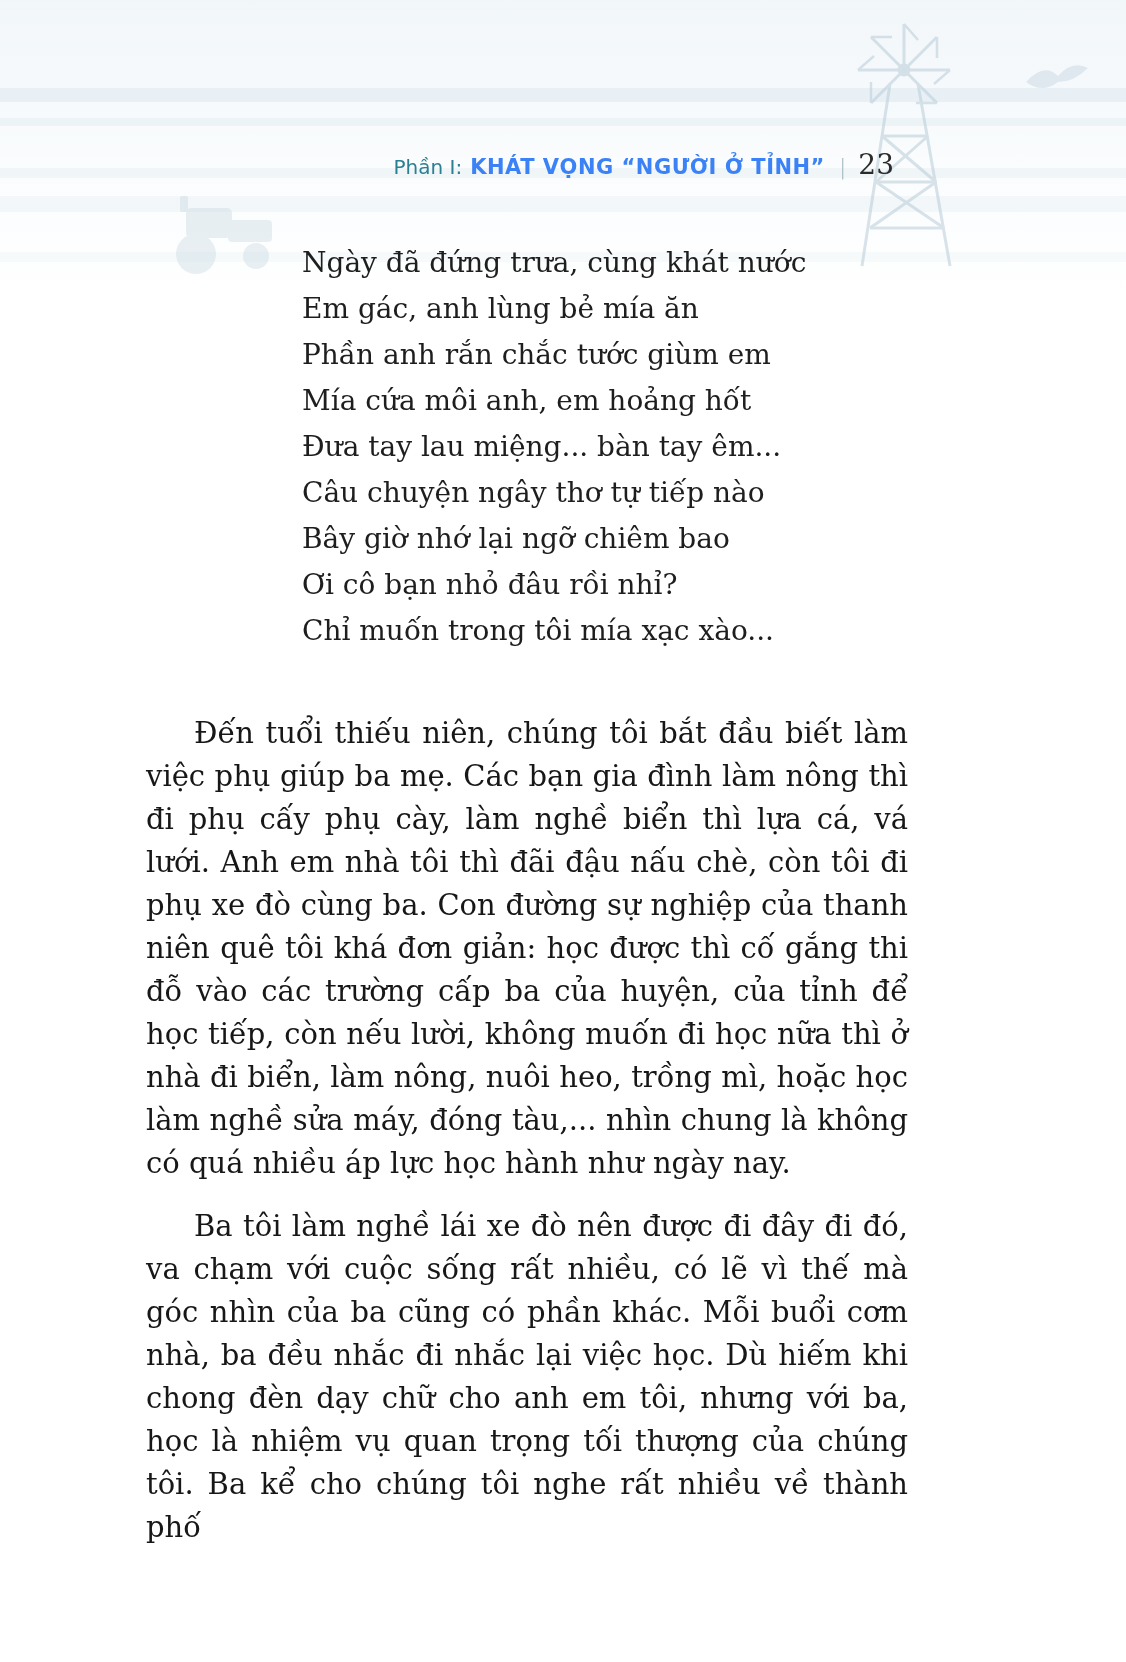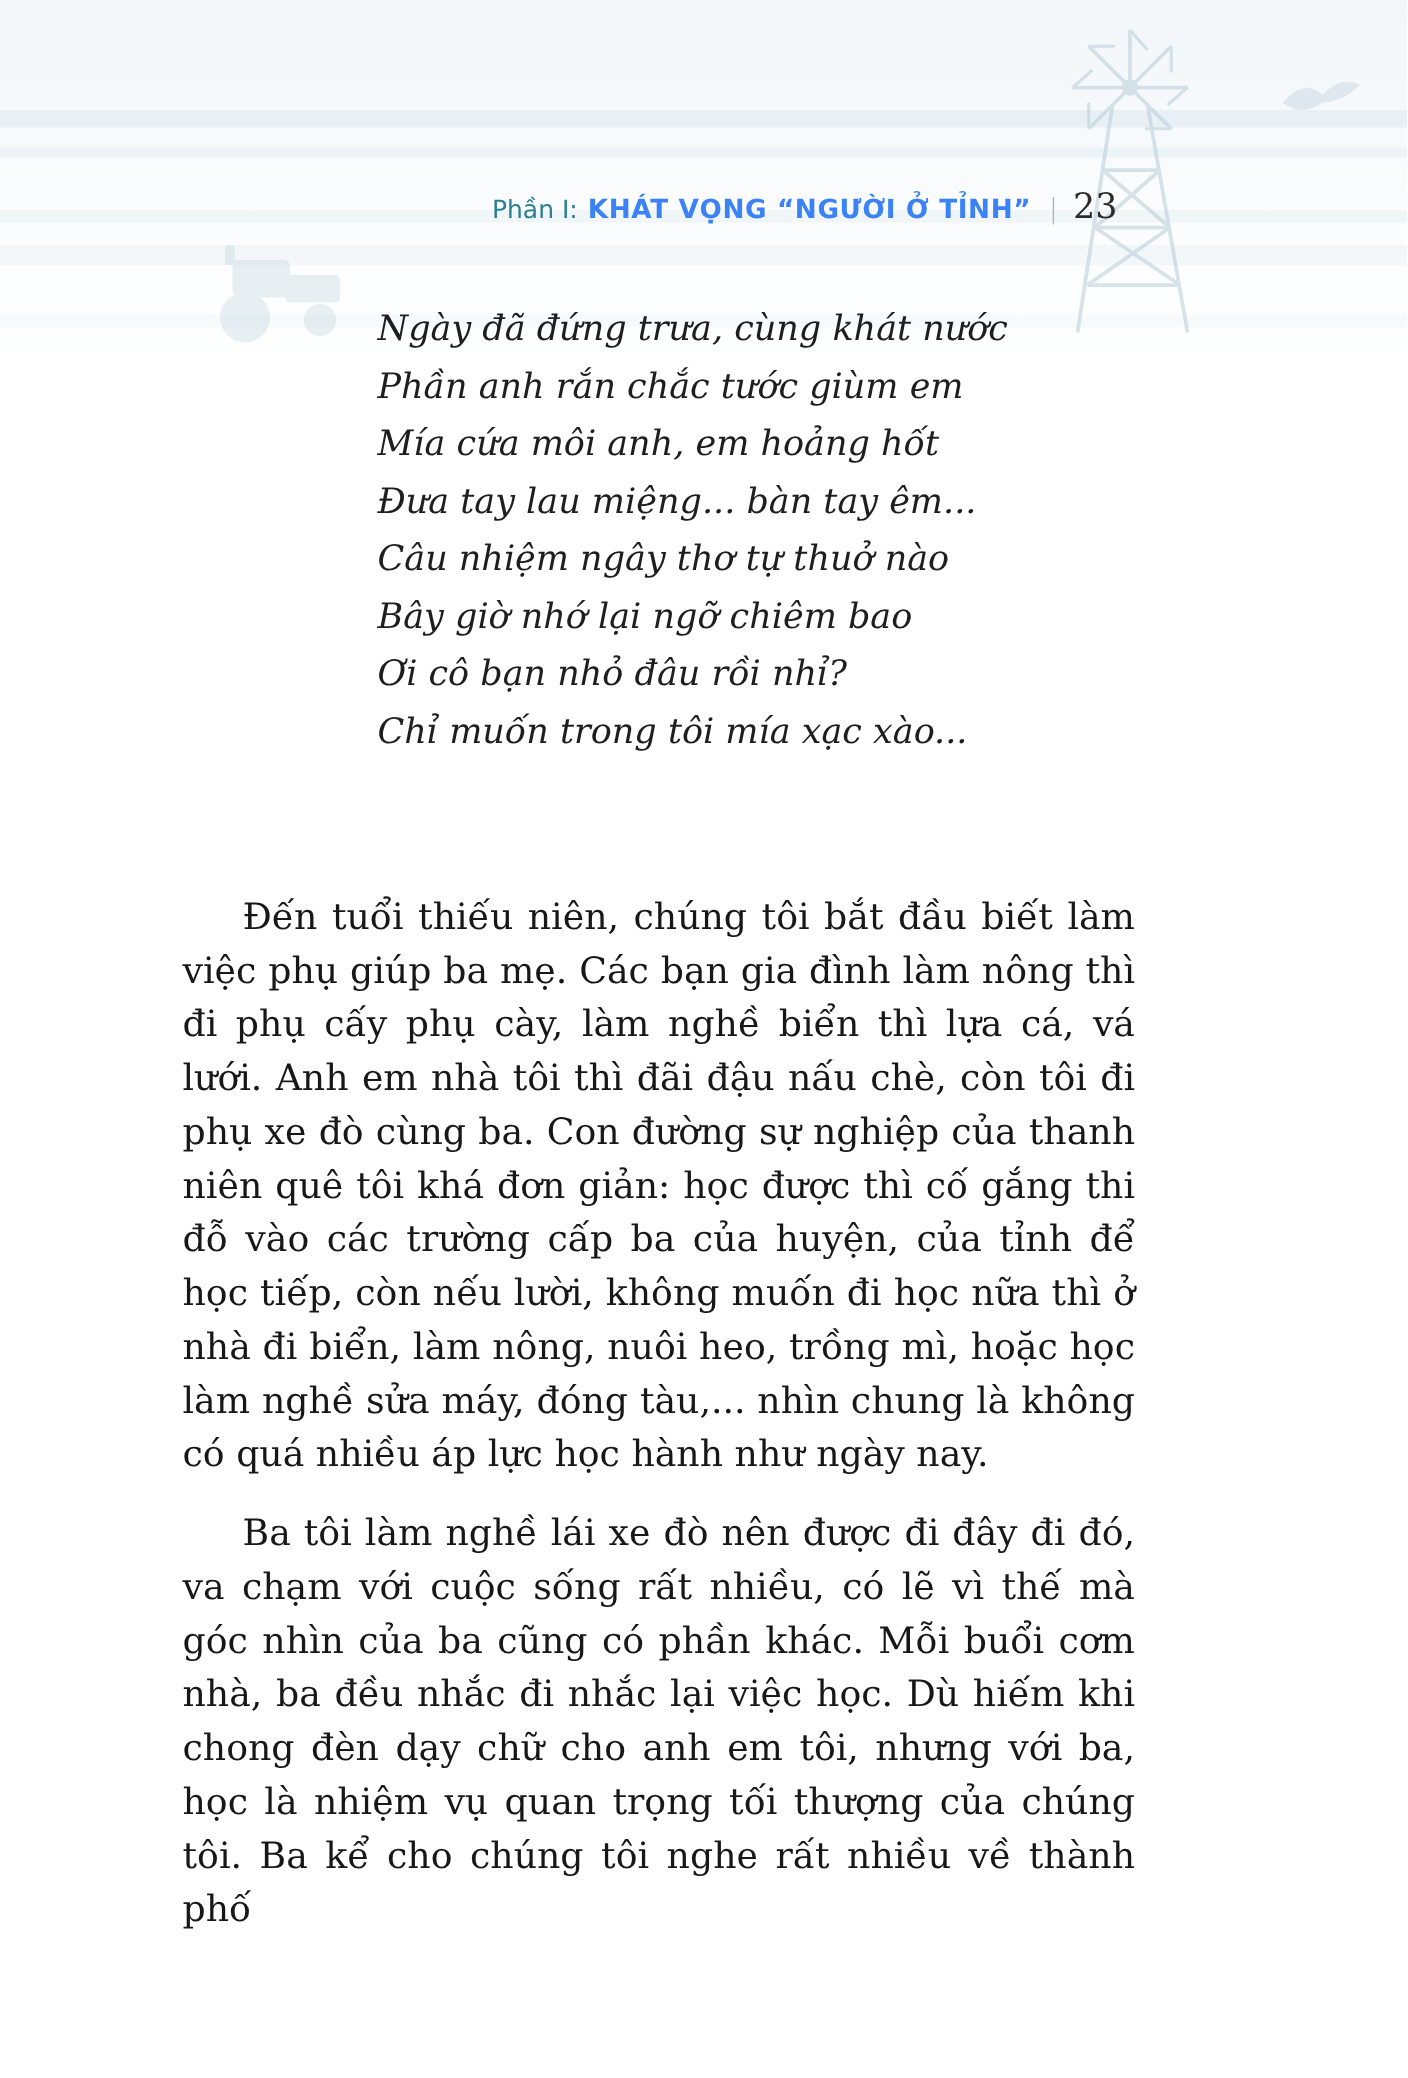--- a/index.html
+++ b/index.html
@@ -67,21 +67,20 @@
     font-weight:300;
   }
   .header .page-number{
     font-size:28px;
     color:#2b2b2b;
   }
 
   
   .poem{
     position:absolute;top:240px;left:302px;
-    font-style:italic;
     font-size:28px;
     line-height:46px;
     color:#1e1e1e;
   }
   .poem .poem-line{white-space:nowrap;}
 
   
   .body-text{
     position:absolute;top:712px;left:146px;width:762px;
     font-size:29px;
@@ -146,24 +145,25 @@
       <rect x="30" y="6" width="8" height="16" rx="2"></rect>
     </g>
   </svg>
 
   <div class="header">
     <span class="part-label">Phần I:</span><span class="chapter-title">KHÁT VỌNG “NGƯỜI Ở TỈNH”</span><span class="separator">|</span><span class="page-number">23</span>
   </div>
 
   <div class="poem">
     <div class="poem-line">Ngày đã đứng trưa, cùng khát nước</div>
+    <div class="poem-line">Em gác, anh lùng bẻ mía ăn</div>
     <div class="poem-line">Phần anh rắn chắc tước giùm em</div>
     <div class="poem-line">Mía cứa môi anh, em hoảng hốt</div>
     <div class="poem-line">Đưa tay lau miệng... bàn tay êm...</div>
-    <div class="poem-line">Câu nhiệm ngây thơ tự thuở nào</div>
+    <div class="poem-line">Câu chuyện ngây thơ tự tiếp nào</div>
     <div class="poem-line">Bây giờ nhớ lại ngỡ chiêm bao</div>
     <div class="poem-line">Ơi cô bạn nhỏ đâu rồi nhỉ?</div>
     <div class="poem-line">Chỉ muốn trong tôi mía xạc xào...</div>
   </div>
 
   <div class="body-text">
     <p>Đến tuổi thiếu niên, chúng tôi bắt đầu biết làm việc phụ giúp ba mẹ. Các bạn gia đình làm nông thì đi phụ cấy phụ cày, làm nghề biển thì lựa cá, vá lưới. Anh em nhà tôi thì đãi đậu nấu chè, còn tôi đi phụ xe đò cùng ba. Con đường sự nghiệp của thanh niên quê tôi khá đơn giản: học được thì cố gắng thi đỗ vào các trường cấp ba của huyện, của tỉnh để học tiếp, còn nếu lười, không muốn đi học nữa thì ở nhà đi biển, làm nông, nuôi heo, trồng mì, hoặc học làm nghề sửa máy, đóng tàu,... nhìn chung là không có quá nhiều áp lực học hành như ngày nay.</p>
     <p>Ba tôi làm nghề lái xe đò nên được đi đây đi đó, va chạm với cuộc sống rất nhiều, có lẽ vì thế mà góc nhìn của ba cũng có phần khác. Mỗi buổi cơm nhà, ba đều nhắc đi nhắc lại việc học. Dù hiếm khi chong đèn dạy chữ cho anh em tôi, nhưng với ba, học là nhiệm vụ quan trọng tối thượng của chúng tôi. Ba kể cho chúng tôi nghe rất nhiều về thành phố</p>
   </div>
 

